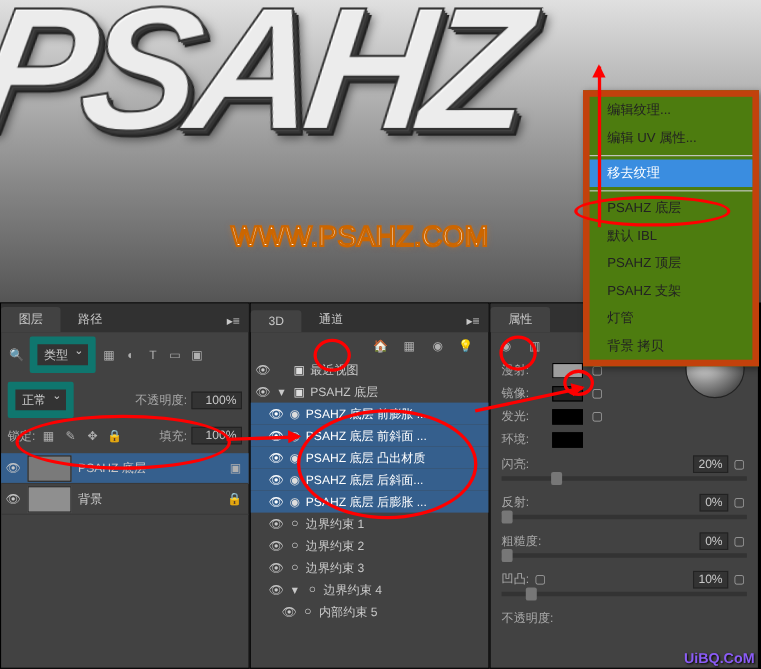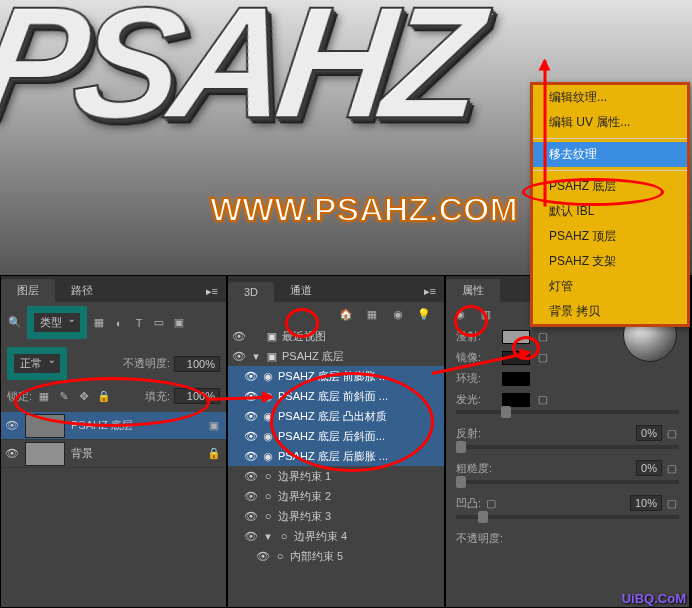--- a/index.html
+++ b/index.html
@@ -13,22 +13,22 @@
 .text3d {
   position: absolute; top: -30px; left: -20px;
   font-size: 160px; font-weight: 900; font-style: italic;
   color: rgba(255,255,255,0.9);
   text-shadow: 2px 2px 0 #444, 4px 4px 0 #333, 6px 6px 0 #222, 8px 8px 8px rgba(0,0,0,0.5);
   -webkit-text-stroke: 2px #333;
   letter-spacing: -10px;
   transform: perspective(500px) rotateX(5deg) skewX(-8deg);
 }
 .watermark {
-  position: absolute; top: 190px; left: 210px;
-  font-size: 34px; font-weight: 700; color: #fff;
+  position: absolute; top: 200px; left: 210px;
+  font-size: 26px; font-weight: 400; color: #fff;
   -webkit-text-stroke: 2px #cc6600;
   text-shadow: 0 0 6px rgba(255,120,0,0.5);
 }
 .watermark2 {
   position: absolute; bottom: 2px; right: 6px;
   font-size: 13px; font-weight: bold; color: #8b5cf6;
   text-shadow: 1px 1px 2px #000;
 }
 
 .panel { background: #424242; color: #c8c8c8; font-size: 11px; position: absolute; border: 1px solid #000; }
@@ -75,21 +75,21 @@
   border: 1px solid #222;
 }
 .prop-label-row { display:flex; align-items:center; justify-content:space-between; padding:4px 10px; }
 .range-track { height:4px; background:#333; position:relative; margin:0 10px 8px 10px; }
 .range-handle { position:absolute; top:-4px; width:10px; height:12px; background:#777; border-radius:2px; }
 .folder-icon { width:14px; color:#aaa; display:inline-block; text-align:center; }
 
 
 .ctx-menu {
   position:absolute; top:82px; left:530px; width:160px;
-  background:#eab308; color:#222; border:3px solid #c2410c;
+  background:#4d7c0f; color:#222; border:6px solid #c2410c;
   box-shadow:2px 2px 6px rgba(0,0,0,0.4); z-index:50;
   font-size:12px;
 }
 .ctx-item { padding:4px 16px; cursor:pointer; }
 .ctx-item.hover { background:#3a8de0; color:#fff; }
 .ctx-sep { height:1px; background:#ccc; margin:3px 0; }
 
 
 .anno { position:absolute; z-index:60; pointer-events:none; }
 .oval { border:3px solid #f00; border-radius:50%; }
@@ -263,29 +263,34 @@
     <span class="label" style="width:40px">漫射:</span>
     <div class="swatch"></div>
     <span class="folder-icon">▢</span>
   </div>
   <div class="prop-row">
     <span class="label" style="width:40px">镜像:</span>
     <div class="swatch" style="background:#222"></div>
     <span class="folder-icon">▢</span>
   </div>
   <div class="prop-row">
-    <span class="label" style="width:40px">环境:</span>
-    <div class="swatch" style="background:#000"></div>
-  </div>
-  <div class="prop-row">
     <span class="label" style="width:40px">发光:</span>
     <div class="swatch" style="background:#000"></div>
     <span class="folder-icon">▢</span>
   </div>
-
+  <div class="prop-row">
+    <span class="label" style="width:40px">环境:</span>
+    <div class="swatch" style="background:#000"></div>
+  </div>
+
+  <div class="prop-label-row">
+    <span class="label">闪亮:</span>
+    <span><span class="input-pct">20%</span>
+    <span class="folder-icon">▢</span></span>
+  </div>
   <div class="range-track">
       <div class="range-handle" style="left:20%"></div>
     </div>
 
   <div class="prop-label-row">
     <span class="label">反射:</span>
     <span><span class="input-pct">0%</span>
     <span class="folder-icon">▢</span></span>
   </div>
   <div class="range-track">

